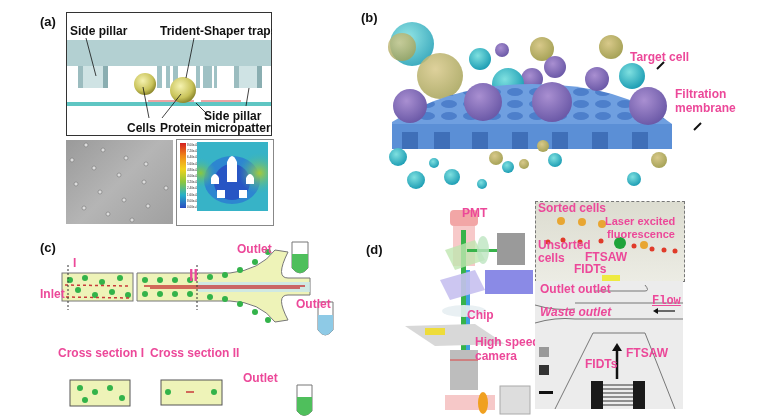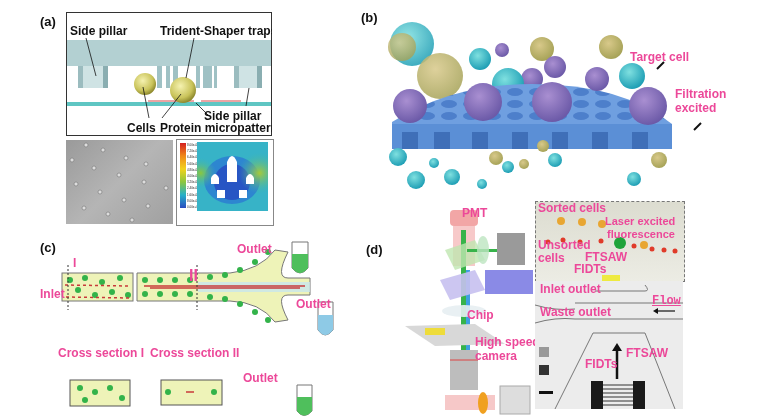--- a/index.html
+++ b/index.html
@@ -199,21 +199,21 @@
     <circle cx="183" cy="146" r="7" fill="url(#cTeal)"></circle>
       <circle cx="171" cy="132" r="6" fill="url(#cOlive)"></circle>
     <circle cx="262" cy="165" r="7" fill="url(#cTeal)"></circle>
       <circle cx="287" cy="146" r="8" fill="url(#cOlive)"></circle>
   </g>
   <path d="M285,55 L292,48" stroke="#111" stroke-width="2"></path>
   <path d="M322,116 L329,109" stroke="#111" stroke-width="2"></path>
 </svg>
 <div class="abs lbl" style="left:630px;top:50px;font-size:12px;">Target cell</div>
 <div class="abs lbl" style="left:675px;top:87px;font-size:12px;">Filtration</div>
-<div class="abs lbl" style="left:675px;top:101px;font-size:12px;">excited</div>
+<div class="abs lbl" style="left:675px;top:101px;font-size:12px;">membrane</div>
 
 <div class="abs panel-label" style="left:40px;top:240px;">(c)</div>
 <svg class="abs" style="left:60px;top:240px;" width="285" height="178">
 
   <g>
     <rect x="2" y="33" width="71" height="28" fill="#eef3b8" stroke="#777" stroke-width="1"></rect>
     <path d="M77,33 L170,33 Q200,30 215,10 L228,12 Q215,38 228,38 L250,38 L250,55 L228,55 Q215,55 228,80 L215,82 Q200,62 170,61 L77,61 Z" fill="#eef3b8" stroke="#777" stroke-width="1"></path>
     <rect x="138" y="42" width="112" height="10" fill="#c8e6ec" opacity="0.8"></rect>
   </g>
   <g fill="#33b34a">
@@ -367,17 +367,17 @@
     </g>
     <line x1="82" y1="98" x2="82" y2="68" stroke="#111" stroke-width="2.5"></line>
     <polygon points="82,62 77,70 87,70" fill="#111"></polygon>
     <line x1="140" y1="30" x2="120" y2="30" stroke="#111" stroke-width="1.2"></line>
     <polygon points="118,30 123,27 123,33" fill="#111"></polygon>
     <rect x="4" y="66" width="10" height="10" fill="#999"></rect>
     <rect x="4" y="84" width="10" height="10" fill="#333"></rect>
     <rect x="4" y="110" width="14" height="3" fill="#111"></rect>
   </svg>
 </div>
-<div class="abs lbl" style="left:540px;top:282px;font-size:12px;">Inlet outlet</div>
+<div class="abs lbl" style="left:540px;top:282px;font-size:12px;">Outlet outlet</div>
 <div class="abs lbl" style="left:652px;top:294px;font-size:12px;text-decoration:underline;font-family:Liberation Mono, monospace;">Flow</div>
-<div class="abs lbl" style="left:540px;top:305px;font-size:12px;">Waste outlet</div>
+<div class="abs lbl" style="left:540px;top:305px;font-size:12px;font-style:italic;">Waste outlet</div>
 <div class="abs lbl" style="left:626px;top:346px;font-size:12px;">FTSAW</div>
 <div class="abs lbl" style="left:585px;top:357px;font-size:12px;">FIDTs</div>
 
 </body></html>

